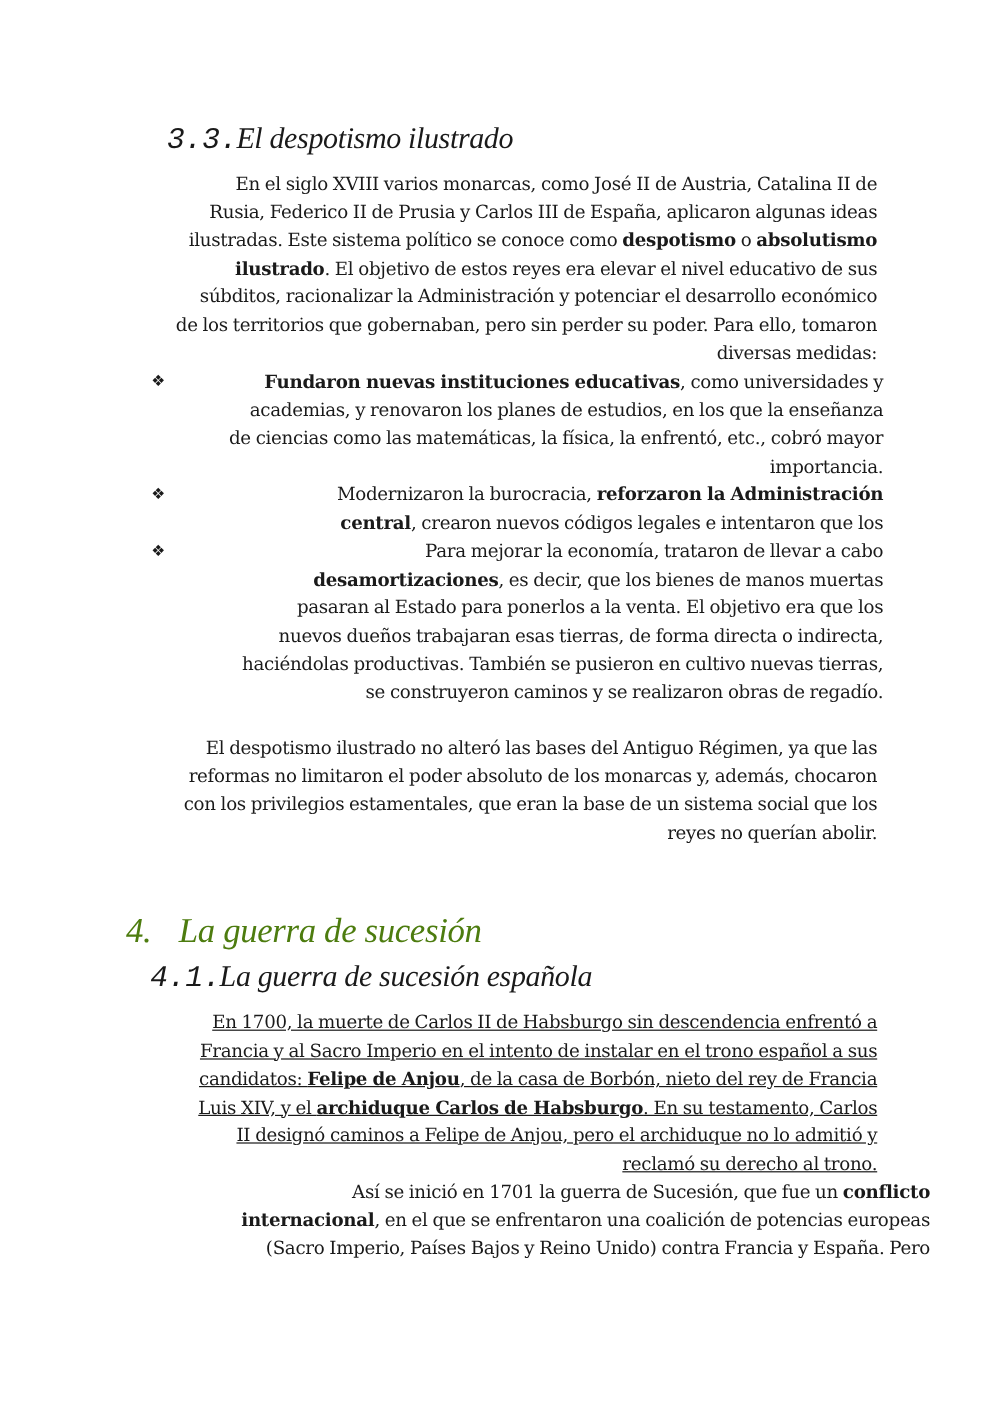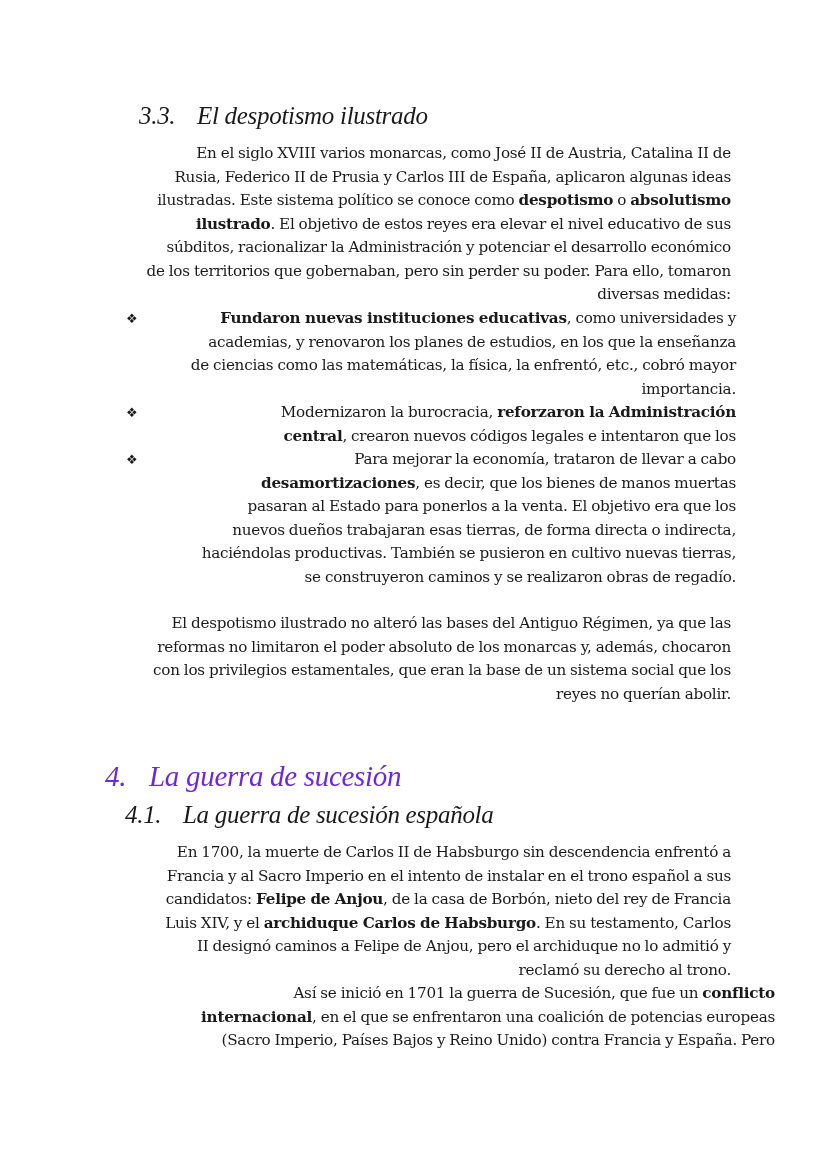--- a/index.html
+++ b/index.html
@@ -23,27 +23,27 @@
     }
     .h2 {
       position: absolute;
       font-family: "Liberation Serif", "DejaVu Serif", serif;
       font-style: italic;
       font-size: 25px;
       color: #1a1a1a;
       white-space: nowrap;
       letter-spacing: -0.3px;
     }
-    .h2 .num { display: inline-block; width: 58px; }
+    .h2 .num { display: inline-block; width: 58px; font-family: Liberation Mono, monospace; }
     .h1 {
       position: absolute;
       font-family: "Liberation Serif", "DejaVu Serif", serif;
       font-style: italic;
       font-size: 29px;
-      color: #6d28d9;
+      color: #4d7c0f;
       white-space: nowrap;
       letter-spacing: -0.3px;
     }
     .h1 .num { display: inline-block; width: 44px; }
     .para {
       position: absolute;
       left: 0;
       width: 630px;
       font-size: 15.2px;
       line-height: 23.5px;
@@ -127,21 +127,21 @@
     </div>
 
   <div class="h1" style="left:4px; top:760px;">
     <span class="num">4.</span><span>La guerra de sucesión</span>
   </div>
 
   <div class="h2" style="left:24px; top:801px;">
     <span class="num">4.1.</span><span>La guerra de sucesión española</span>
   </div>
 
-  <div class="para" style="top:841px;">
+  <div class="para" style="top:841px;text-decoration:underline;">
       <span class="line"><span>En 1700, la muerte de Carlos II de Habsburgo sin descendencia enfrentó a</span></span>
       <span class="line"><span>Francia y al Sacro Imperio en el intento de instalar en el trono español a sus</span></span>
       <span class="line"><span>candidatos: </span><b>Felipe de Anjou</b><span>, de la casa de Borbón, nieto del rey de Francia</span></span>
       <span class="line"><span>Luis XIV, y el </span><b>archiduque Carlos de Habsburgo</b><span>. En su testamento, Carlos</span></span>
       <span class="line"><span>II designó caminos a Felipe de Anjou, pero el archiduque no lo admitió y</span></span>
       <span class="line"><span>reclamó su derecho al trono.</span></span>
     </div>
 
   <div class="para" style="top:982px;margin-left:44px;">
       <span class="line"><span>Así se inició en 1701 la guerra de Sucesión, que fue un </span><b>conflicto</b></span>

